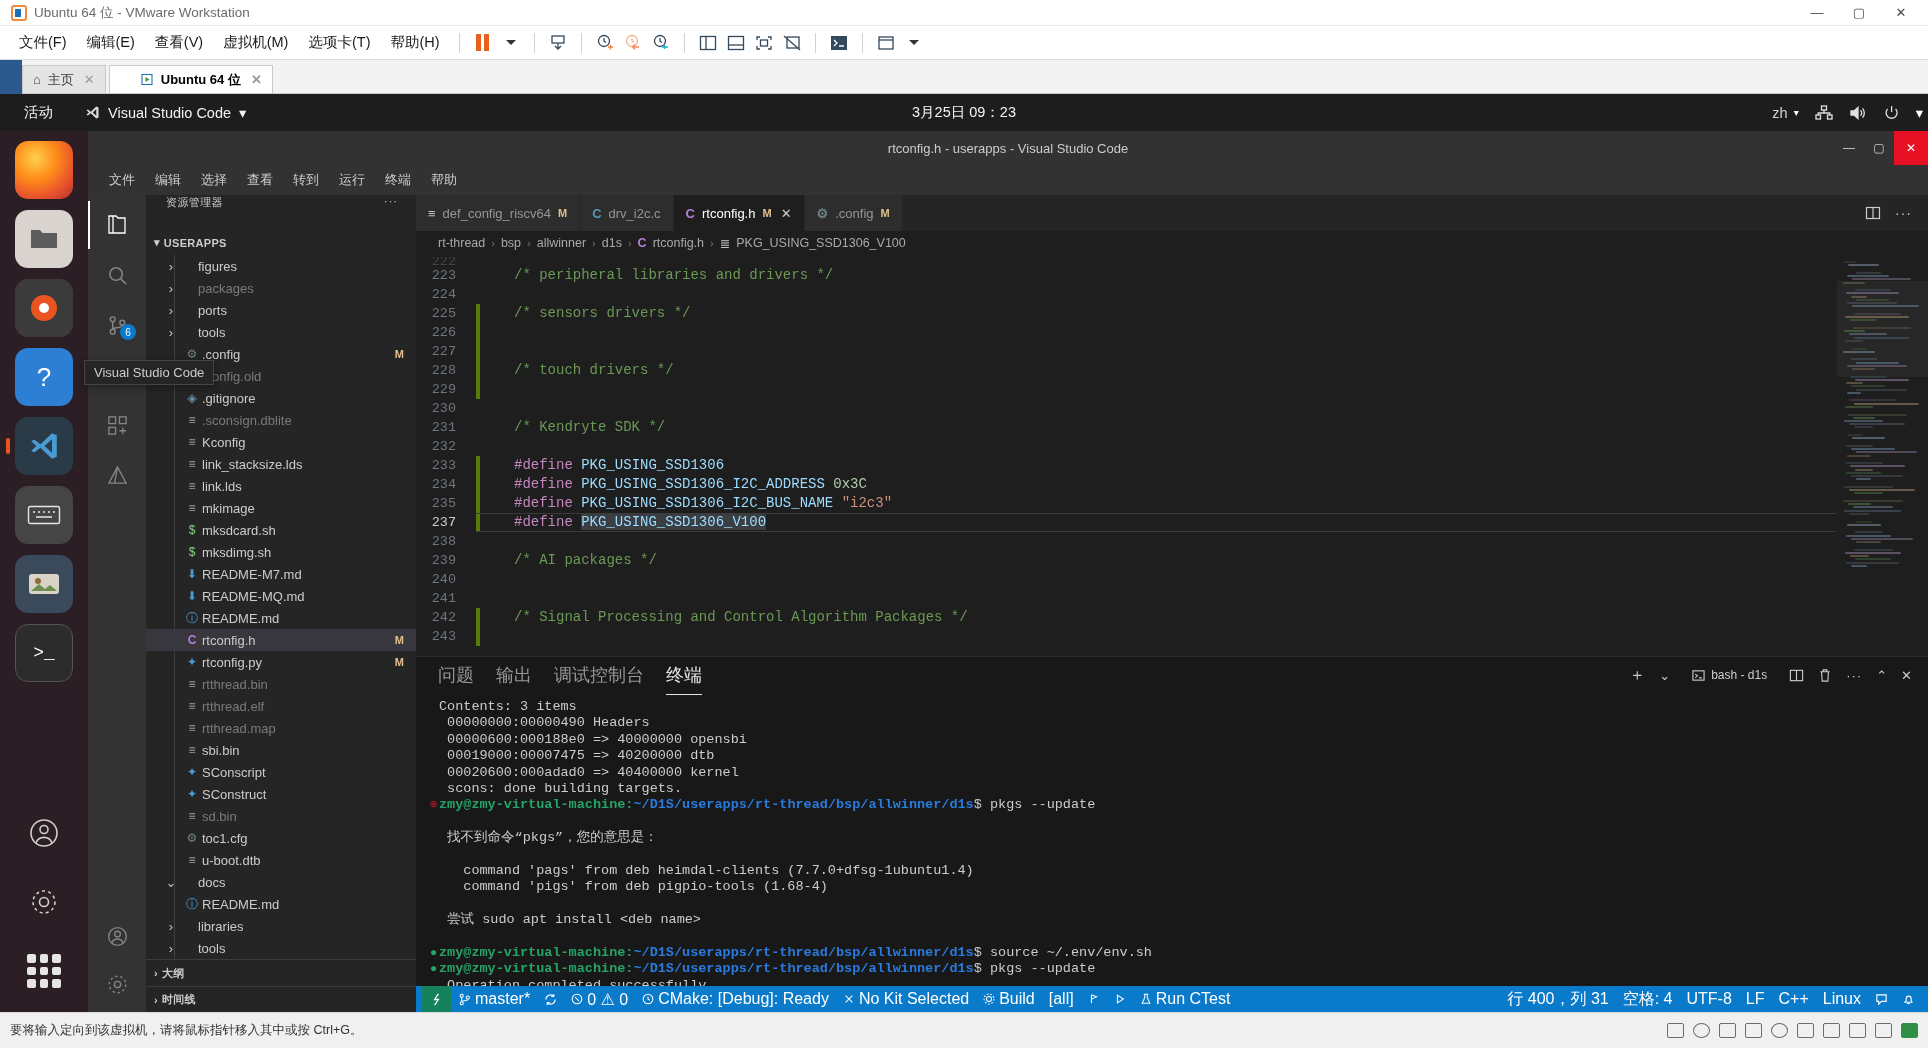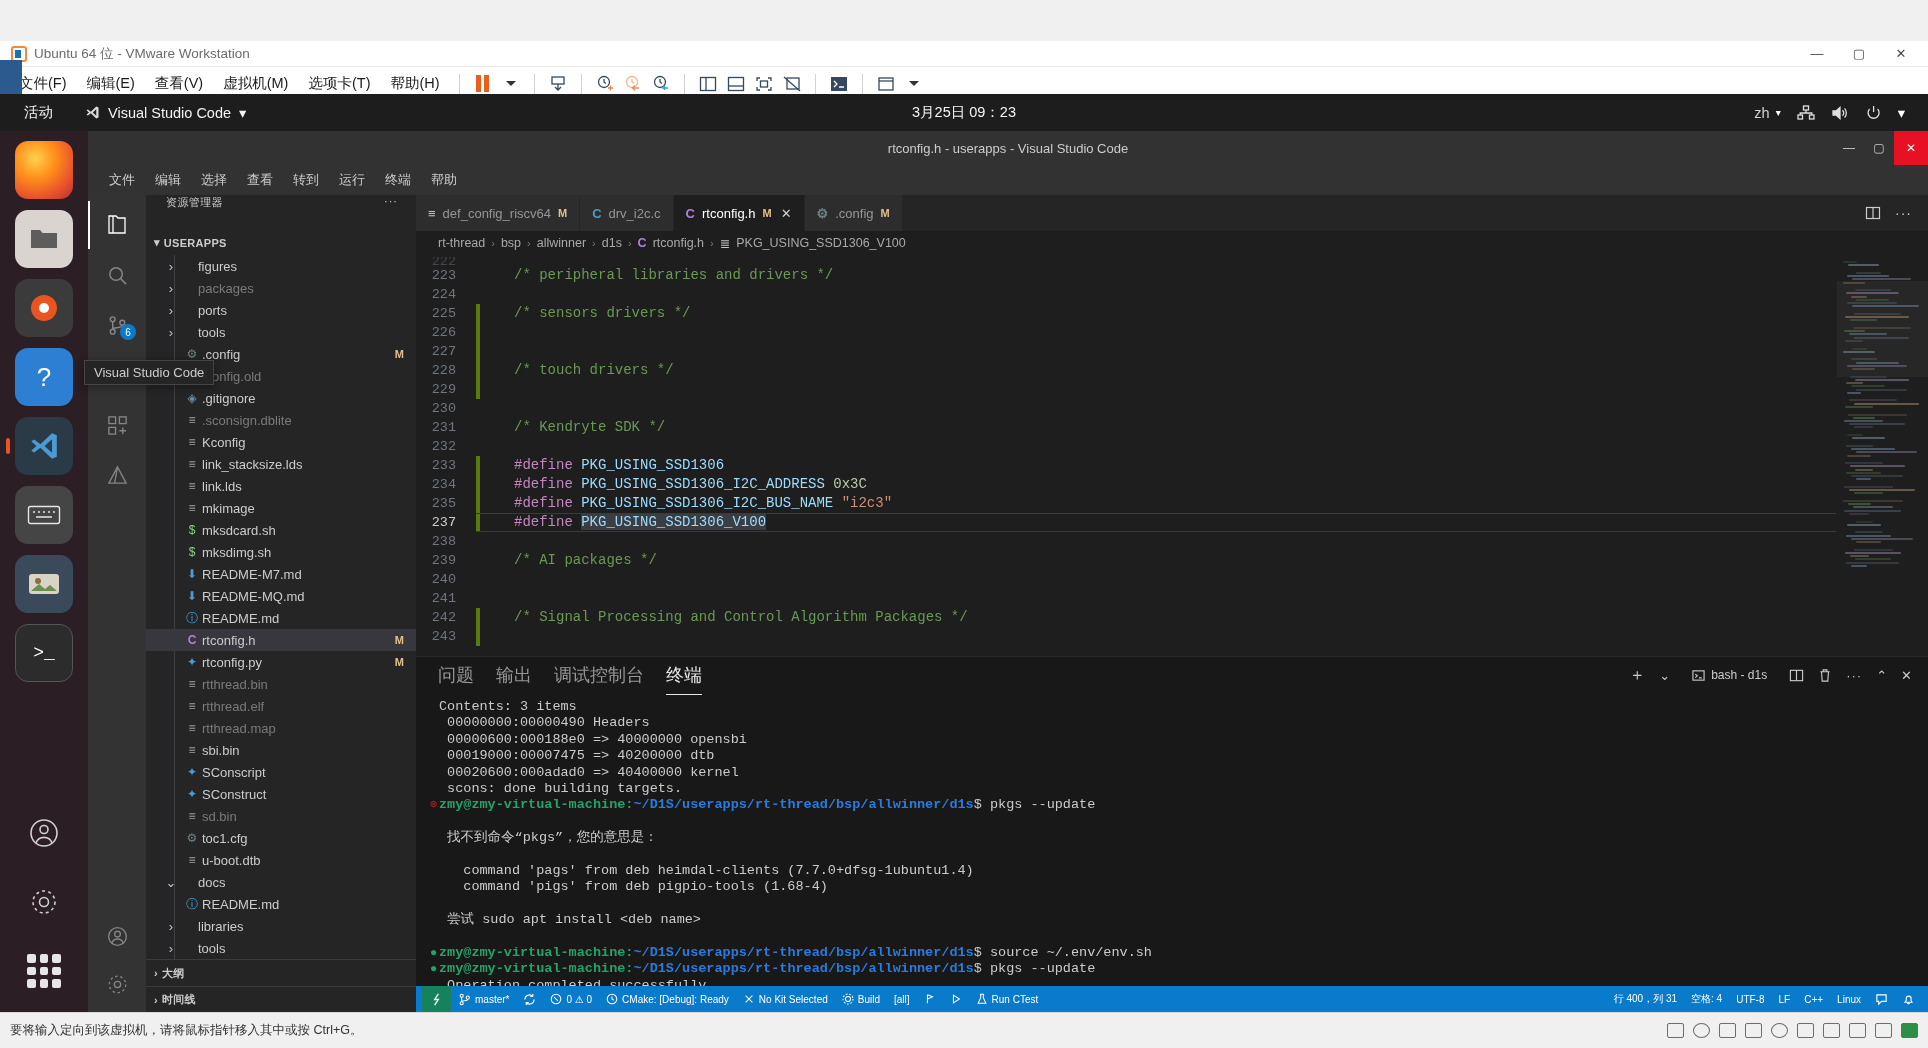--- a/index.html
+++ b/index.html
@@ -6,21 +6,21 @@
   html,body { width:1928px; height:1048px; overflow:hidden; }
   body {
     font-family: "Liberation Sans", sans-serif;
     font-size: 12px;
     background:#f0f0f0;
   }
 
   
   #vmware-titlebar{
     height:26px; background:#ffffff; display:flex; align-items:center;
-    padding:0 6px; border-bottom:1px solid #e8e8e8;margin-top:41px;
+    padding:0 6px; border-bottom:1px solid #e8e8e8;
   }
   #vmware-titlebar .vm-logo{
     width:16px;height:16px;margin:0 7px 0 5px;border:2px solid #f0893b;border-radius:3px;
     position:relative;background:#fff;flex:0 0 auto;
   }
   #vmware-titlebar .vm-logo:after{
     content:"";position:absolute;left:2px;top:2px;width:6px;height:8px;background:#1a6fb5;
   }
   #vmware-titlebar .vm-title{ font-size:13.5px;color:#6b6b6b; }
   #vmware-titlebar .spacer{flex:1;}
@@ -59,21 +59,21 @@
   }
   #ubuntu-topbar{
     height:37px;background:#1d1d1d;display:flex;align-items:center;color:#fff;
     font-size:14.5px;padding:0 14px;position:relative;
   }
   #ubuntu-topbar .activities{ padding:0 10px;color:#f2f2f2; }
   #ubuntu-topbar .appname{ display:flex;align-items:center;gap:8px;margin-left:22px;color:#f2f2f2; }
   #ubuntu-topbar .clock{
     position:absolute;left:0;right:0;text-align:center;font-size:14.5px;color:#f4f4f4;pointer-events:none;
   }
-  #ubuntu-topbar .tray{ position:absolute;right:23px;display:flex;align-items:center;gap:16px; }
+  #ubuntu-topbar .tray{ position:absolute;right:5px;display:flex;align-items:center;gap:16px; }
   #ubuntu-topbar .tray .zh{ color:#cfd3d6; }
 
   
   #dock{
     position:absolute;left:0;top:37px;width:88px;height:881px;background:#2b1e24;
     display:flex;flex-direction:column;align-items:center;padding-top:10px;gap:11px;
   }
   .dockicon{ width:58px;height:58px;border-radius:13px;display:flex;align-items:center;
     justify-content:center;font-size:26px;color:#fff;position:relative; }
   .dockicon.firefox{ background:radial-gradient(circle at 35% 30%,#ffd04d 0%,#ff8c1a 38%,#e8542c 70%,#b5302e 100%); }
@@ -219,21 +219,21 @@
     line-height:16.4px;padding:6px 0 0 14px;color:#cccccc;white-space:pre;
   }
   .tline{ height:16.4px; }
   .t-user{ color:#26a269;font-weight:bold; }
   .t-path{ color:#2a7bde;font-weight:bold; }
   .t-dollar{ color:#cccccc; }
   .dot{ display:inline-block;width:9px;color:#26a269;font-size:12px; }
   .dot.err{ color:#c01c28; }
 
   #statusbar{
-    height:26px;background:#0a7aca;display:flex;align-items:center;color:#ffffff;font-size:10px;
+    height:26px;background:#0a7aca;display:flex;align-items:center;color:#ffffff;font-size:16px;
     padding:0 6px;flex:0 0 auto;
   }
   .sb-item{ display:flex;align-items:center;gap:4px;padding:0 7px;height:26px;white-space:nowrap; }
   #statusbar .right{ margin-left:auto;display:flex;align-items:center; }
   #statusbar .remote{ background:#16825d;height:26px;display:flex;align-items:center;padding:0 8px;margin-right:0; }
 
   
   #vm-status{
     position:absolute;left:0;top:1012px;width:1928px;height:36px;background:#f0f0f0;
     display:flex;align-items:center;padding:0 10px;font-size:12.5px;color:#333;

